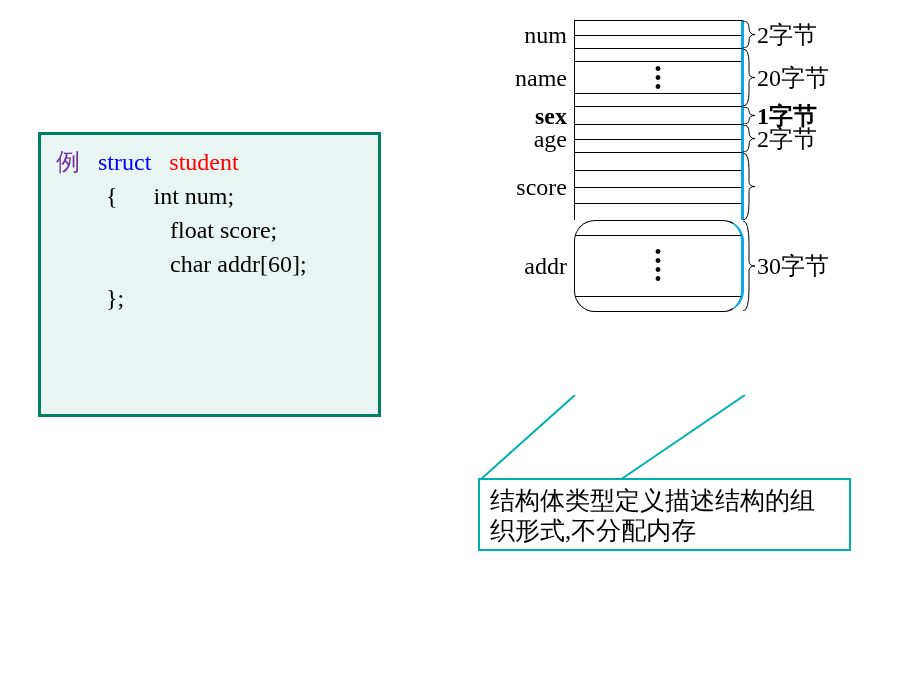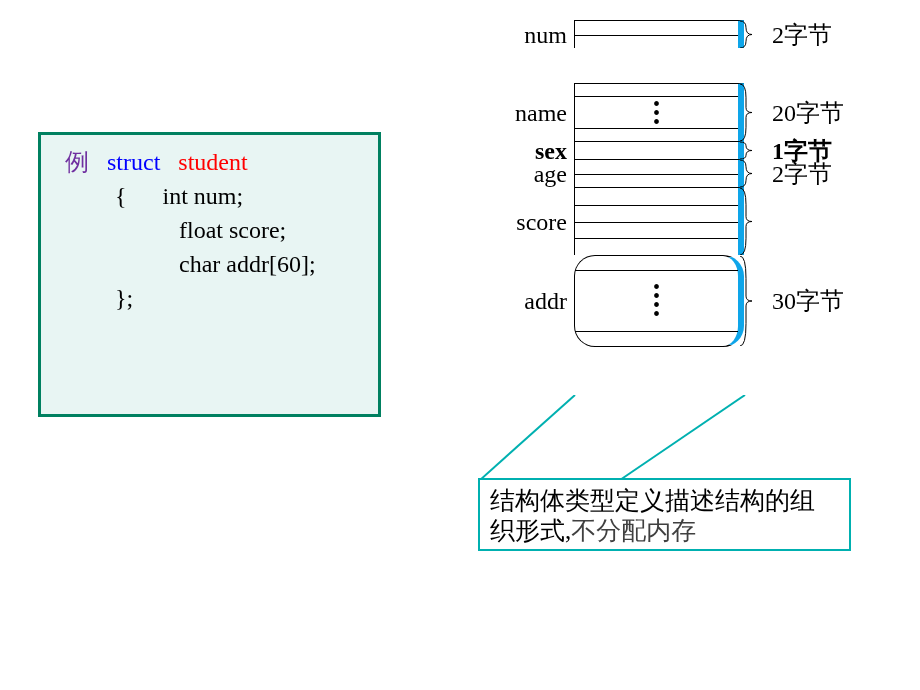--- a/index.html
+++ b/index.html
@@ -11,59 +11,59 @@
       position: relative;
     }
     .code-box {
       position: absolute;
       left: 38px;
       top: 132px;
       width: 343px;
       height: 285px;
       background: #e8f5f3;
       border: 3px solid #008060;
-      padding: 10px 24px;
+      padding: 10px 15px;
       font-size: 24px;
       line-height: 34px;
     }
     .code-box .example-label { color: #7030A0; }
     .code-box .kw-struct { color: #0000FF; }
     .code-box .kw-name { color: #FF0000; }
     .code-box .indent1 { padding-left: 50px; display: block; }
     .code-box .indent2 { padding-left: 114px; display: block; }
     
     .memory-diagram {
       position: absolute;
       left: 574px;
       top: 20px;
       width: 170px;
     }
     .cell {
       display: block;
       border-left: 1px solid #000;
-      border-right: 6px solid #0ea5e9;
+      border-right: 3px solid #0ea5e9;
       border-top: 1px solid #000;
       position: relative;
     }
     .cell:last-child { border-bottom: 1px solid #000; }
     .label-left {
       position: absolute;
       right: 100%;
       top: 50%;
       transform: translateY(-50%);
       padding-right: 8px;
       font-size: 24px;
       white-space: nowrap;
     }
     .label-right {
       position: absolute;
       left: 100%;
       top: 50%;
       transform: translateY(-50%);
-      padding-left: 34px;
+      padding-left: 16px;
       font-size: 24px;
       white-space: nowrap;
     }
     .brace {
       position: absolute;
       left: 100%;
       top: 0;
       height: 100%;
       width: 18px;
     }
@@ -84,21 +84,21 @@
       left: 478px;
       top: 478px;
       width: 373px;
       height: 73px;
       border: 2px solid #00b0b0;
       background: #fff;
       padding: 6px 10px;
       font-size: 25px;
       line-height: 30px;
     }
-    .red-text { color: #404040; }
+    .red-text { color: #000000; }
     
     .callout-lines {
       position: absolute;
       left: 480px;
       top: 395px;
       width: 270px;
       height: 90px;
     }
     .callout-lines svg { width: 100%; height: 100%; }
     
@@ -121,21 +121,21 @@
   <div class="cell" style="height:28px;">
     <span class="label-left">num</span>
     <div class="brace">
         <svg viewBox="0 0 18 28" preserveAspectRatio="none">
           <path d="M2 0 Q8 0 8 7 Q8 14 14 14 Q8 14 8 21 Q8 28 2 28" fill="none" stroke="#000" stroke-width="1"></path>
         </svg>
       </div>
     <span class="label-right">2字节</span>
     <div class="cell-line" style="position:absolute;top:50%;left:0;right:0;"></div>
   </div>
-  <div class="cell" style="height:58px;margin-top:35px;">
+  <div class="cell" style="height:58px;">
     <span class="label-left">name</span>
     <div class="brace">
         <svg viewBox="0 0 18 58" preserveAspectRatio="none">
           <path d="M2 0 Q8 0 8 14 L8 24 Q8 29 14 29 Q8 29 8 34 L8 44 Q8 58 2 58" fill="none" stroke="#000" stroke-width="1"></path>
         </svg>
       </div>
     <span class="label-right">20字节</span>
     <div class="cell-line" style="position:absolute;top:12px;left:0;right:0;"></div>
     <div class="cell-line" style="position:absolute;bottom:12px;left:0;right:0;"></div>
     <div class="dots">

